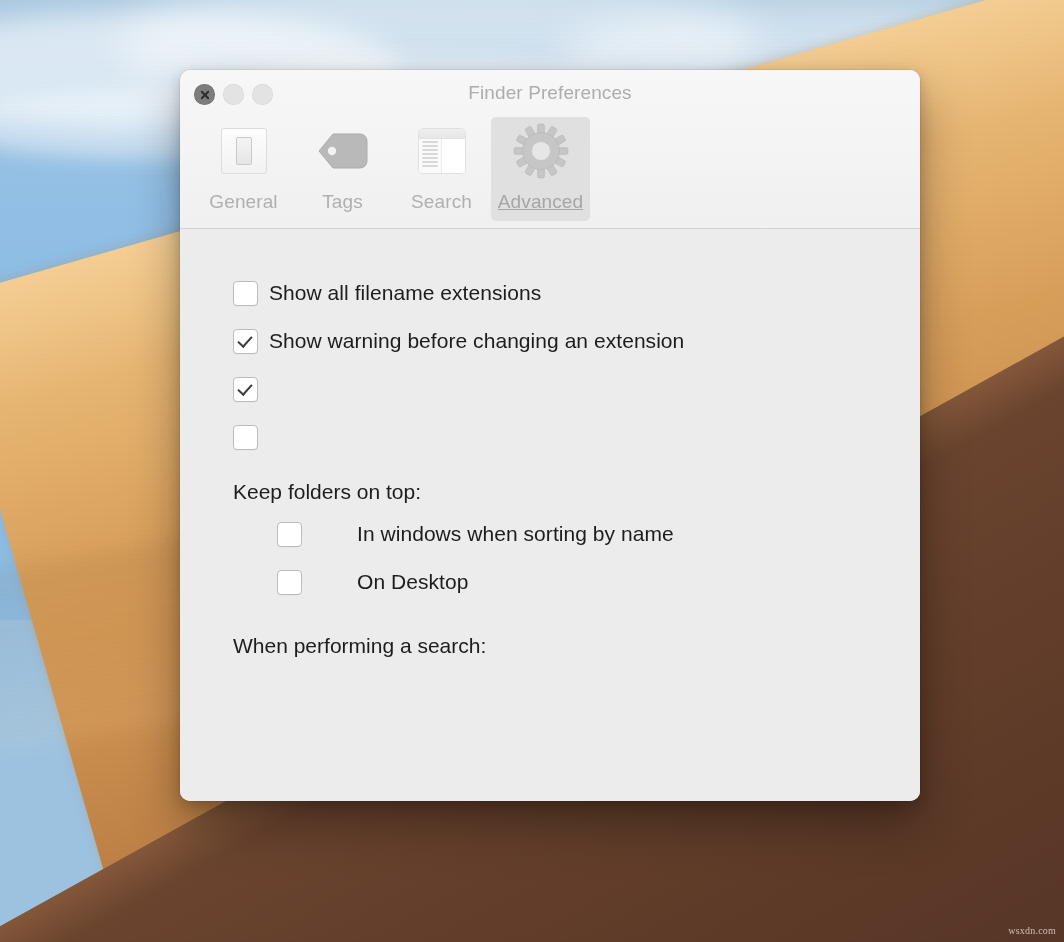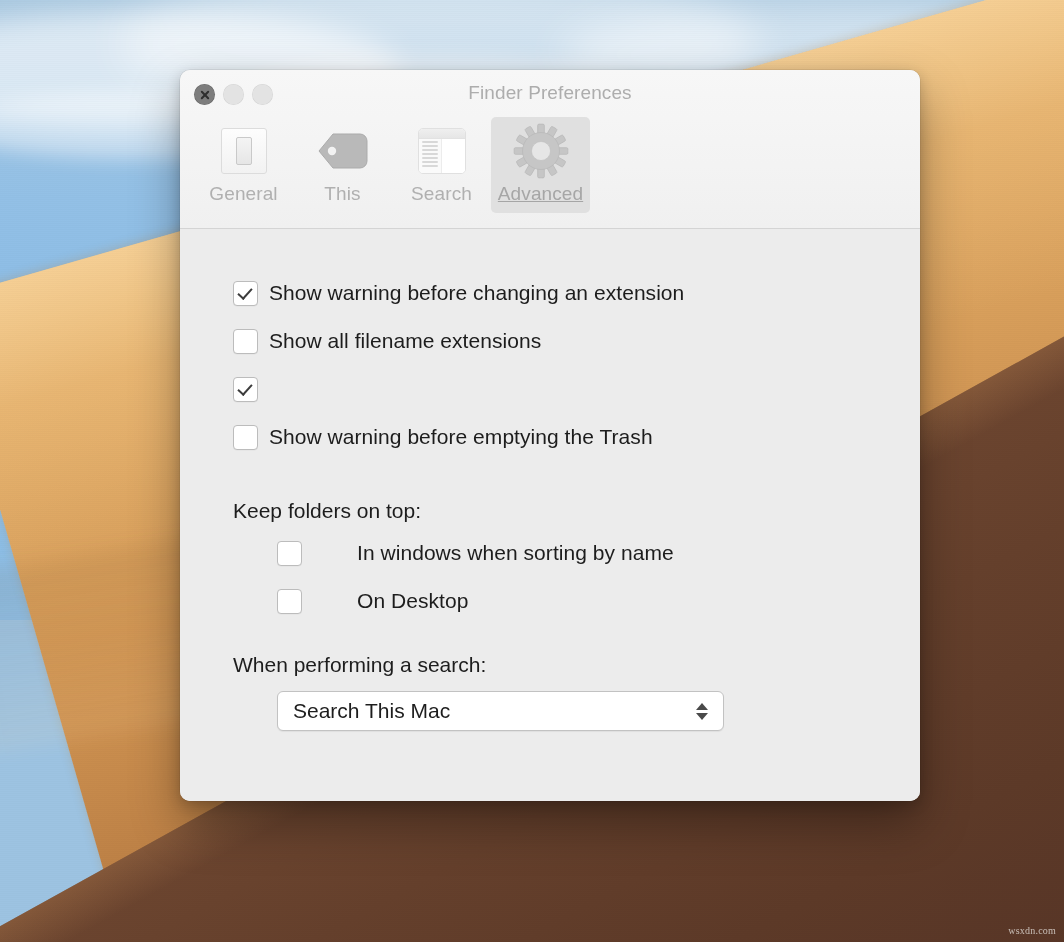--- a/index.html
+++ b/index.html
@@ -228,20 +228,21 @@
     gap: 0px;
   }
   .tab {
     width: 99px;
     padding: 6px 0 8px 0;
     display: flex;
     flex-direction: column;
     align-items: center;
     border-radius: 5px;
     cursor: default;
+    gap: 8px;
   }
   .tab.selected { background: #e0e0e0; }
   .tab-icon {
     height: 56px;
     display: flex;
     align-items: center;
     justify-content: center;
   }
   .tab-label {
     margin-top: 4px;
@@ -342,21 +343,21 @@
     font-size: 21px;
     color: #1d1d1d;
     letter-spacing: 0.05px;
     white-space: nowrap;
   }
 
   .section-label {
     font-size: 21px;
     color: #1d1d1d;
     padding-left: 53px;
-    margin-top: 38px;
+    margin-top: 19px;
     margin-bottom: 6px;
   }
   .section-label.search-label {
     margin-top: 28px;
     margin-bottom: 14px;
   }
 
   
   .popup-wrap { padding-left: 97px; }
   .popup {
@@ -440,21 +441,21 @@
           <div class="tab-label">General</div>
         </div>
 
         <div class="tab">
           <div class="tab-icon">
             <svg class="ico-tag" width="54" height="40" viewBox="0 0 54 40" aria-hidden="true">
               <path d="M17 3 H44 a7 7 0 0 1 7 7 V30 a7 7 0 0 1 -7 7 H17 L3 20 Z" fill="#b9b9b9" stroke="#ababab" stroke-width="1"></path>
               <circle cx="16" cy="20" r="4.2" fill="#f2f2f2"></circle>
             </svg>
           </div>
-          <div class="tab-label">This</div>
+          <div class="tab-label">Tags</div>
         </div>
 
         <div class="tab">
           <div class="tab-icon">
             <div class="ico-sidebar">
               <div class="sb-top"></div>
               <div class="sb-body">
                 <div class="sb-left">
                   <div class="sb-row"></div>
                     <div class="sb-row"></div>
@@ -498,63 +499,53 @@
         </div>
 
       </div>
     </div>
 
     <div class="content">
 
       <div class="check-list">
 
         <div class="check-row">
+          <div class="checkbox"></div>
+          <div class="check-label">Show all filename extensions</div>
+        </div>
+
+        <div class="check-row">
           <div class="checkbox checked"></div>
           <div class="check-label">Show warning before changing an extension</div>
         </div>
 
         <div class="check-row">
-          <div class="checkbox"></div>
-          <div class="check-label">Show all filename extensions</div>
-        </div>
-
-        <div class="check-row">
           <div class="checkbox checked"></div>
         </div>
 
         <div class="check-row">
           <div class="checkbox"></div>
-          <div class="check-label">Show warning before emptying the Trash</div>
         </div>
 
 
       </div>
 
       <div class="section-label">Keep folders on top:</div>
 
       <div class="check-list">
         <div class="check-row indent">
           <div class="checkbox"></div>
           <div class="check-label">In windows when sorting by name</div>
         </div>
         <div class="check-row indent">
           <div class="checkbox"></div>
           <div class="check-label">On Desktop</div>
         </div>
       </div>
 
       <div class="section-label search-label">When performing a search:</div>
 
-      <div class="popup-wrap">
-        <div class="popup">
-          <span class="popup-value">Search This Mac</span>
-          <span class="popup-arrows">
-            <span class="chev up"></span>
-            <span class="chev down"></span>
-          </span>
-        </div>
-      </div>
 
     </div>
   </div>
 
   <div class="watermark">wsxdn.com</div>
 </div>
 
 </body></html>

